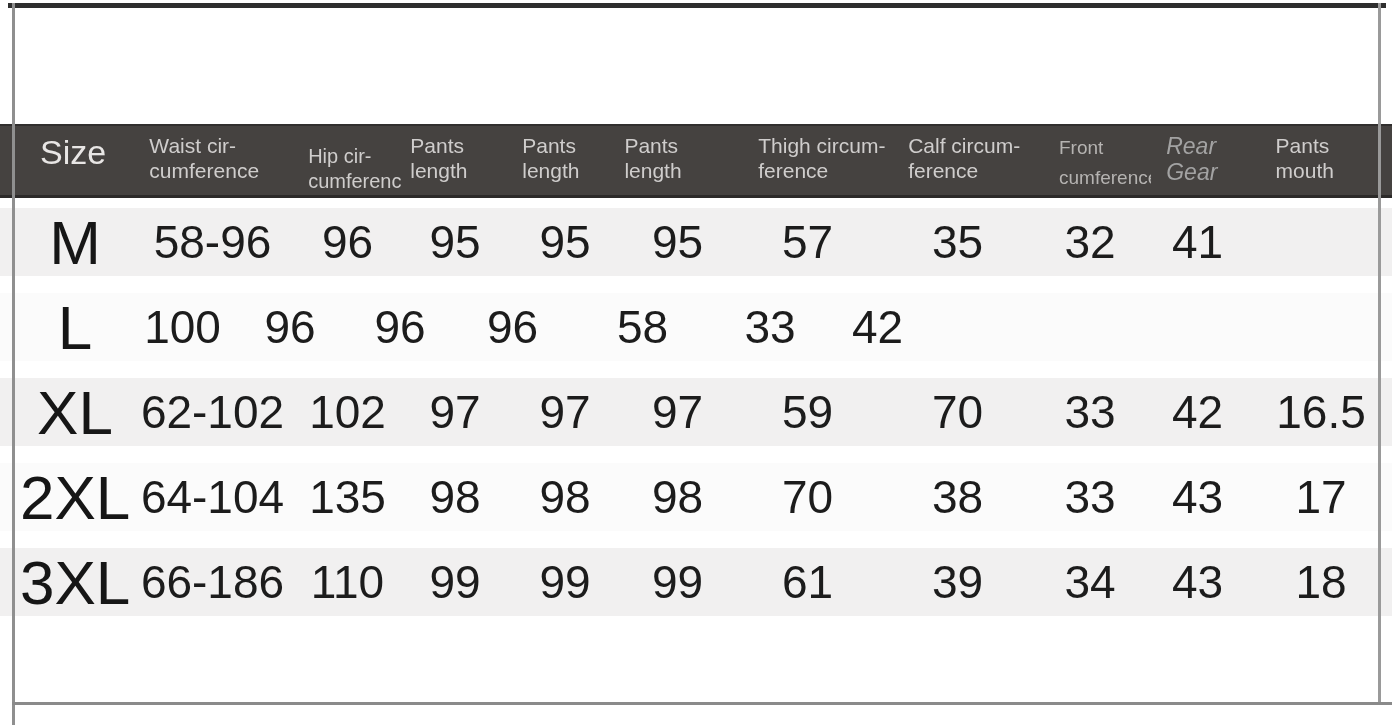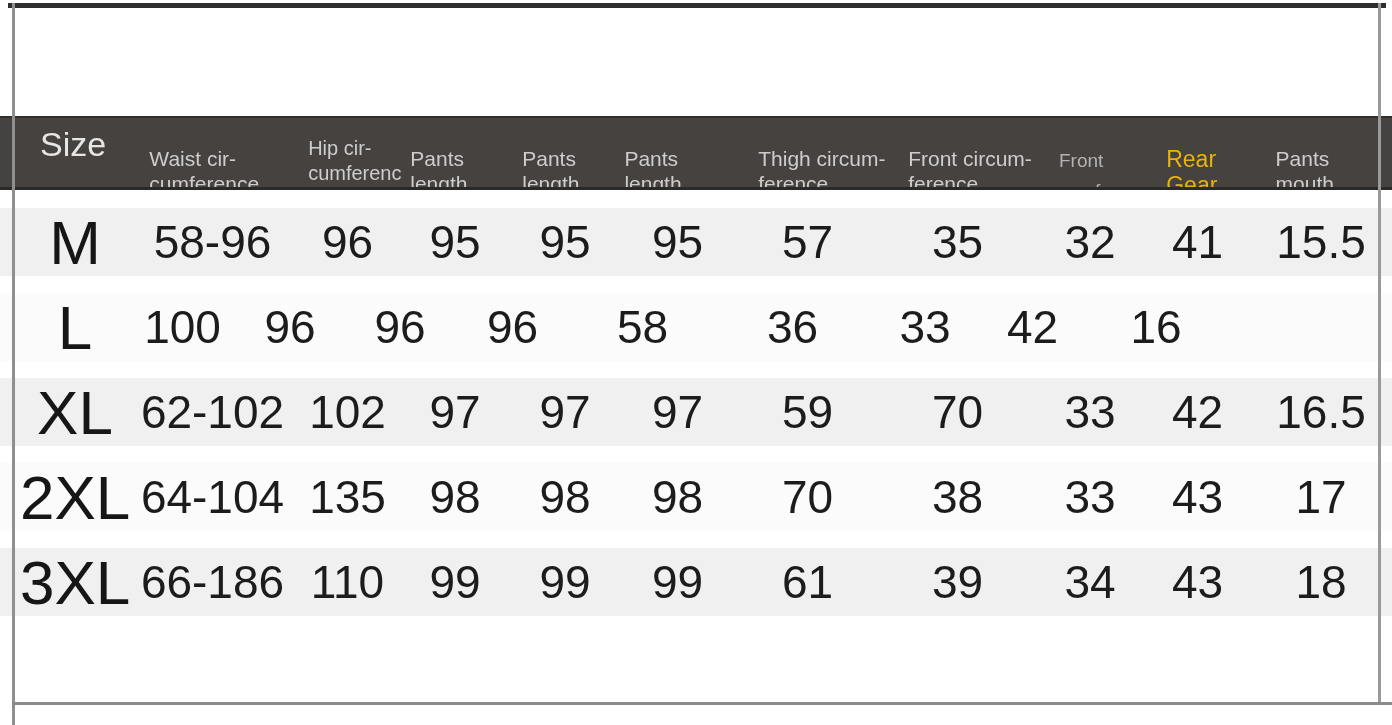--- a/index.html
+++ b/index.html
@@ -18,33 +18,33 @@
 
   
   .frame-top    { position: absolute; left: 8px;    top: 3px;   width: 1378px; height: 5px; background: #2e2e2e; z-index: 30; }
   .frame-left   { position: absolute; left: 12px;   top: 3px;   width: 3px;  height: 722px; background: #8f8f8f; z-index: 30; }
   .frame-right  { position: absolute; left: 1378px; top: 3px;   width: 3px;  height: 702px; background: #9a9a9a; z-index: 30; }
   .frame-bottom { position: absolute; left: 12px;   top: 702px; width: 1380px; height: 3px; background: #8a8a8a; z-index: 30; }
 
   
   .header-bar {
     position: absolute;
-    left: 0; top: 116px;
+    left: 0; top: 124px;
     width: 1392px; height: 74px;
     display: flex;
     box-sizing: border-box;
     border-top: 2px solid #312f2e;
     border-bottom: 3px solid #2c2a29;
     z-index: 10;
   }
   .h-cell {
     box-sizing: border-box;
     overflow: hidden;
     white-space: nowrap;
-    padding-top: 28px;
+    padding-top: 7px;
     font-size: 21px;
     line-height: 25px;
     color: #cfcdcc;
   }
   .h-cell .line { display: block; }
 
   
   .col-0  { width: 130px; }
   .col-1  { width: 165px; }
   .col-2  { width: 105px; }
@@ -60,21 +60,21 @@
   
   .h-cell.col-0  { padding-left: 40px; padding-top: 14px; font-size: 34px; color: #e8e6e5; }
   .h-cell.col-1  { padding-left: 22px; }
   .h-cell.col-2  { padding-left: 8px;  padding-top: 18px; font-size: 20px; margin-left: 12px; }
   .h-cell.col-3  { padding-left: 8px; }
   .h-cell.col-4  { padding-left: 13px; }
   .h-cell.col-5  { padding-left: 8px; }
   .h-cell.col-6  { padding-left: 6px; margin-left: 24px; }
   .h-cell.col-7  { padding-left: 15px; }
   .h-cell.col-8  { padding-left: 15px; font-size: 19px; line-height: 30px; color: #b5b3b1; }
-  .h-cell.col-9  { padding-left: 15px; font-size: 23px; line-height: 26px; color: #eab308; }
+  .h-cell.col-9  { padding-left: 15px; font-size: 23px; line-height: 26px; color: #a3a3a3; font-style: italic; }
   .h-cell.col-10 { padding-left: 22px; }
 
   
   .rows { position: absolute; left: 0; top: 208px; width: 1392px; z-index: 5; }
   .t-row {
     display: flex;
     align-items: center;
     height: 68px;
     margin-bottom: 17px;
   }
@@ -120,21 +120,21 @@
       </div>
       <div class="h-cell col-5">
         <span class="line">Pants</span>
         <span class="line">length</span>
       </div>
       <div class="h-cell col-6">
         <span class="line">Thigh circum-</span>
         <span class="line">ference</span>
       </div>
       <div class="h-cell col-7">
-        <span class="line">Front circum-</span>
+        <span class="line">Calf circum-</span>
         <span class="line">ference</span>
       </div>
       <div class="h-cell col-8">
         <span class="line">Front</span>
         <span class="line">cumference</span>
       </div>
       <div class="h-cell col-9">
         <span class="line">Rear</span>
         <span class="line">Gear</span>
       </div>
@@ -148,33 +148,30 @@
         <div class="t-cell size-label col-0">M</div>
         <div class="t-cell col-1">58-96</div>
         <div class="t-cell col-2">96</div>
         <div class="t-cell col-3">95</div>
         <div class="t-cell col-4">95</div>
         <div class="t-cell col-5">95</div>
         <div class="t-cell col-6">57</div>
         <div class="t-cell col-7">35</div>
         <div class="t-cell col-8">32</div>
         <div class="t-cell col-9">41</div>
-        <div class="t-cell col-10">15.5</div>
       </div>
       <div class="t-row plain">
         <div class="t-cell size-label col-0">L</div>
         <div class="t-cell col-2">100</div>
         <div class="t-cell col-3">96</div>
         <div class="t-cell col-4">96</div>
         <div class="t-cell col-5">96</div>
         <div class="t-cell col-6">58</div>
-        <div class="t-cell col-7">36</div>
         <div class="t-cell col-8">33</div>
         <div class="t-cell col-9">42</div>
-        <div class="t-cell col-10">16</div>
       </div>
       <div class="t-row stripe">
         <div class="t-cell size-label col-0">XL</div>
         <div class="t-cell col-1">62-102</div>
         <div class="t-cell col-2">102</div>
         <div class="t-cell col-3">97</div>
         <div class="t-cell col-4">97</div>
         <div class="t-cell col-5">97</div>
         <div class="t-cell col-6">59</div>
         <div class="t-cell col-7">70</div>

